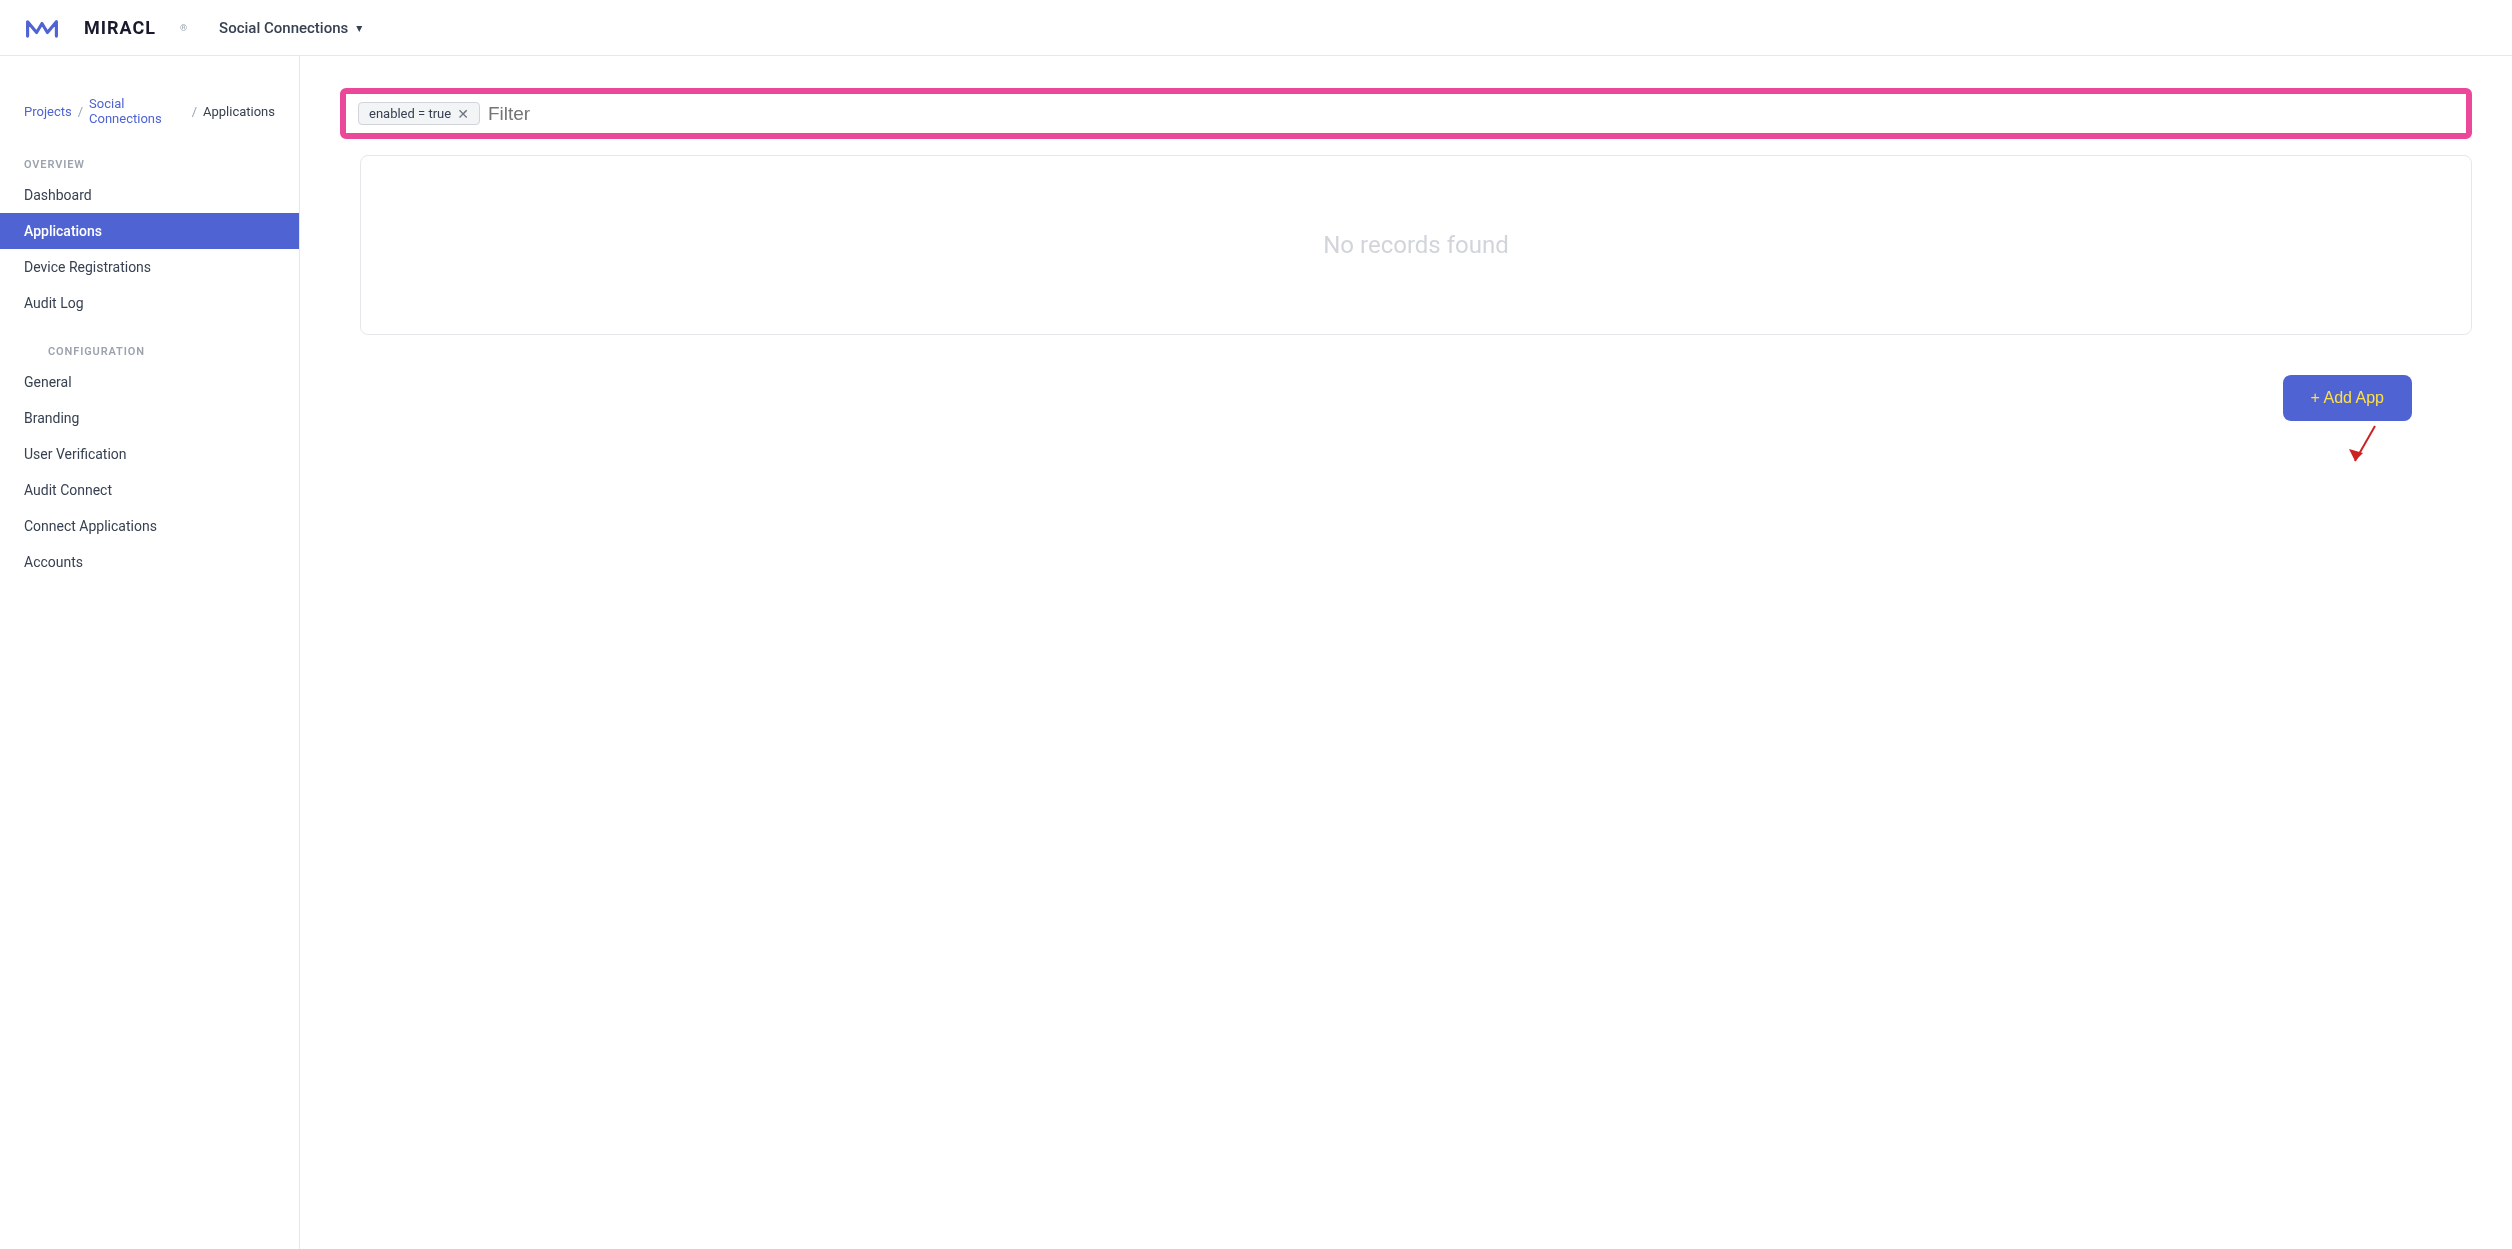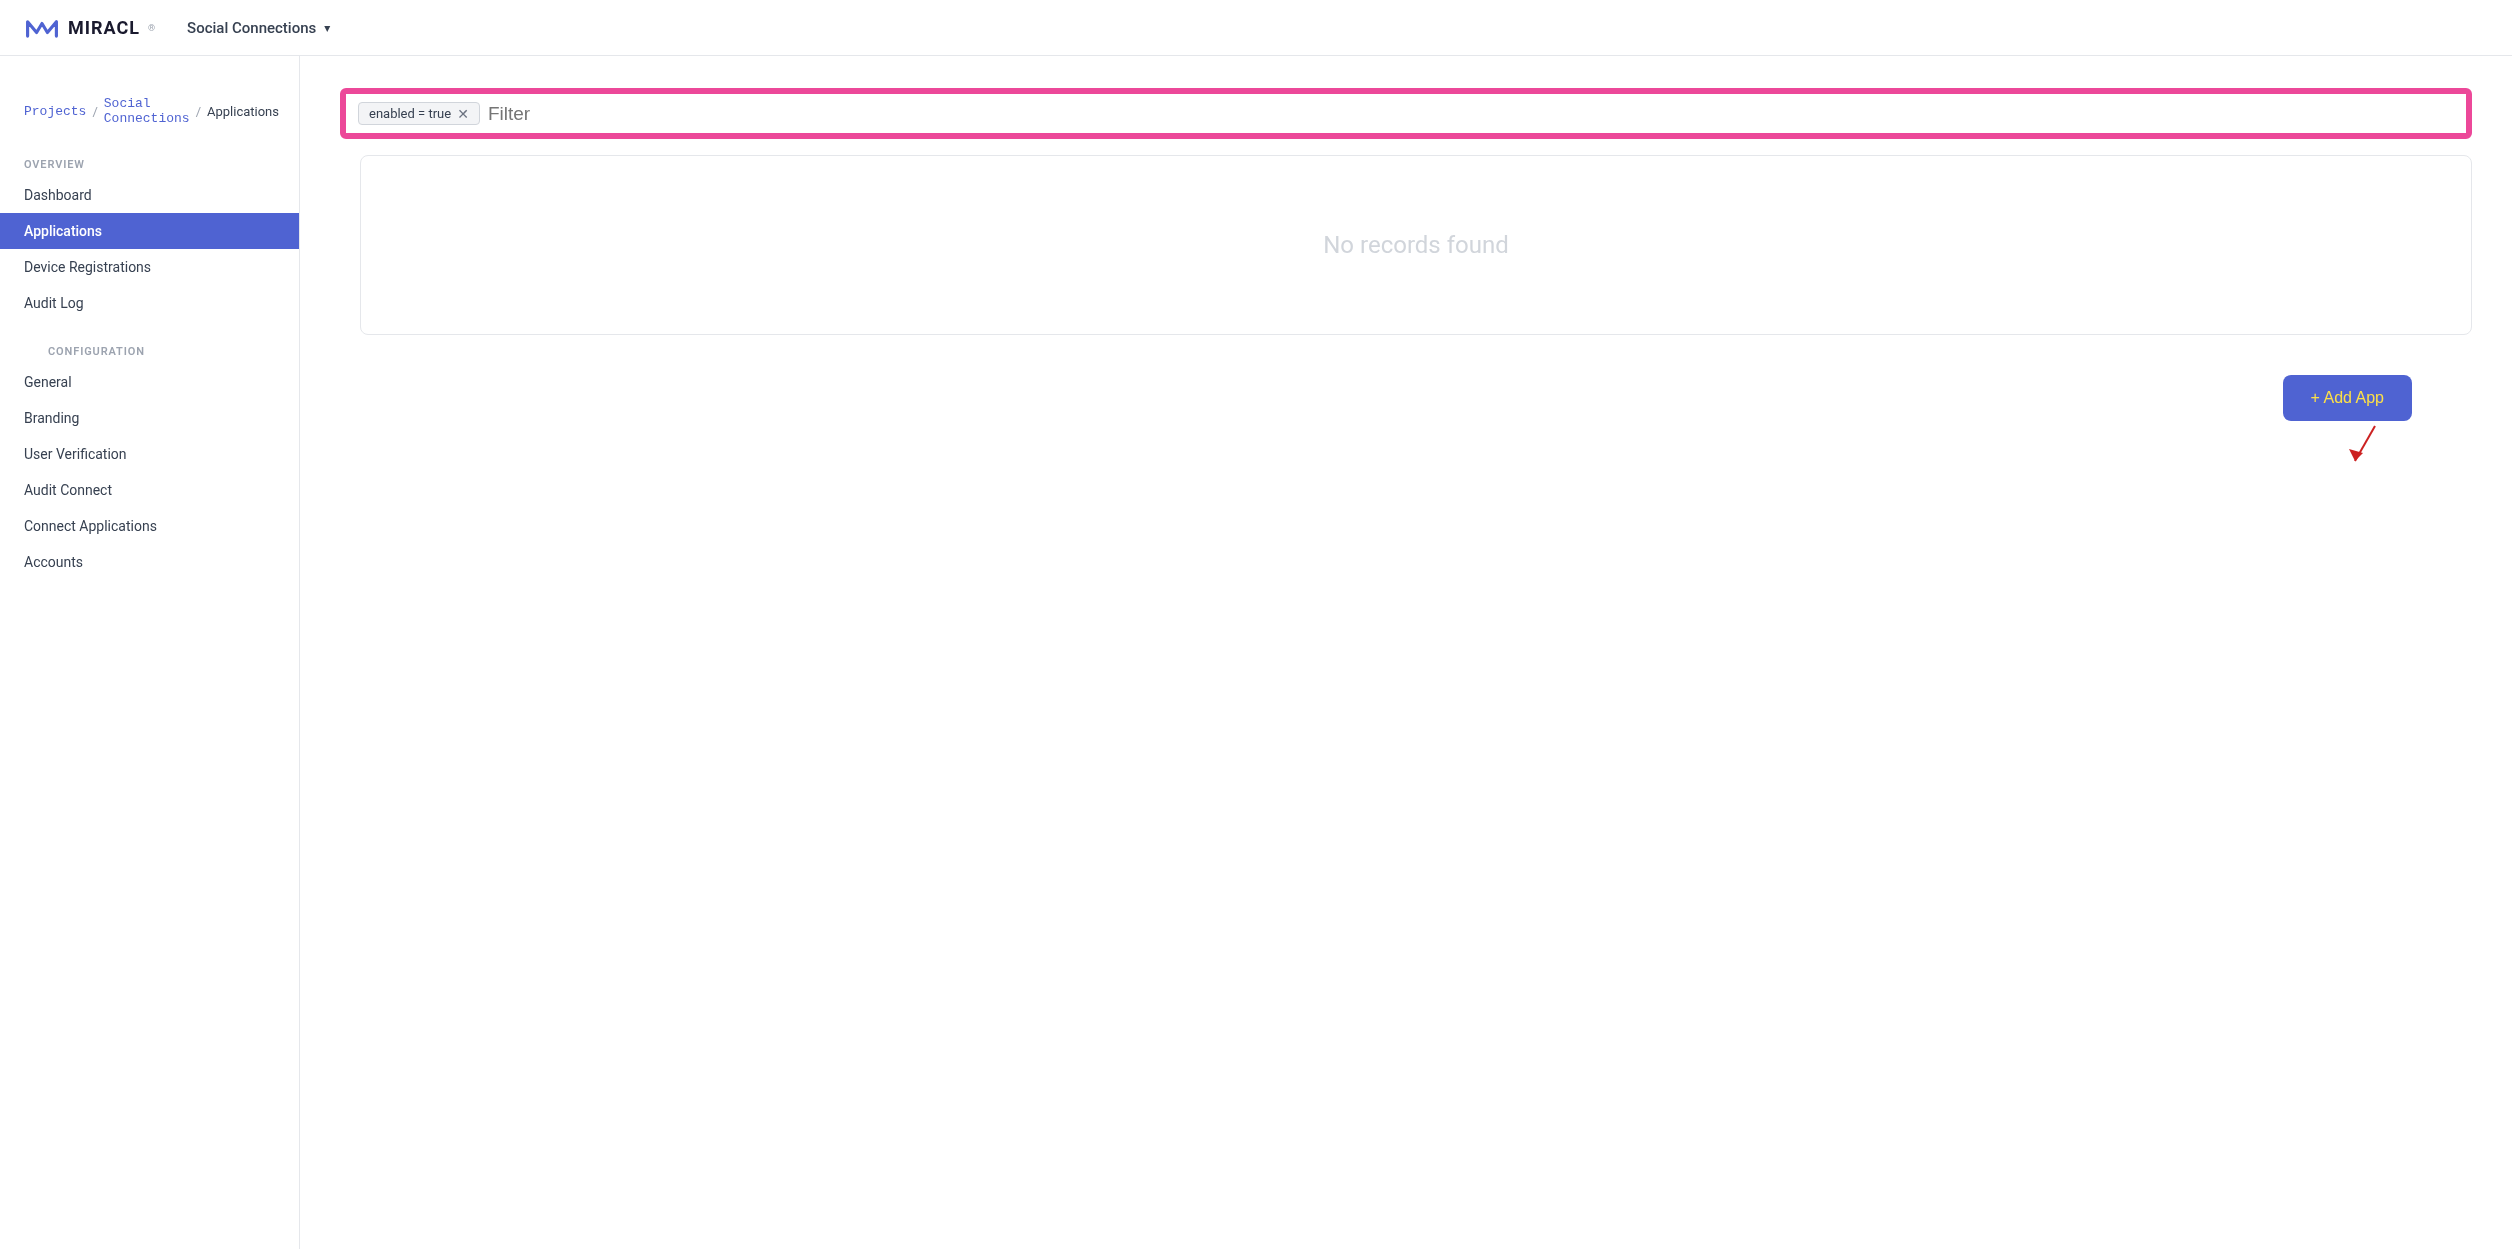--- a/index.html
+++ b/index.html
@@ -19,21 +19,21 @@
       display: flex;
       align-items: center;
       padding: 0 24px;
       height: 56px;
       border-bottom: 1px solid #e5e7eb;
       background: #fff;
     }
     .logo {
       display: flex;
       align-items: center;
-      gap: 8px;
+      gap: 24px;
       margin-right: 32px;
     }
     .logo-icon {
       width: 36px;
       height: 28px;
     }
     .logo-text {
       font-size: 18px;
       font-weight: 700;
       color: #1a1a2e;
@@ -73,21 +73,20 @@
       padding: 16px 24px 24px 24px;
       display: flex;
       align-items: center;
       gap: 6px;
       font-size: 13px;
     }
     .breadcrumb-link {
       color: #4f63d2;
       cursor: pointer;
       text-decoration: none;
-      font-family: Liberation Mono, monospace;
     }
     .breadcrumb-separator {
       color: #9ca3af;
     }
     .breadcrumb-current {
       color: #374151;
     }
 
     .sidebar-section-label {
       padding: 8px 24px 6px 24px;

